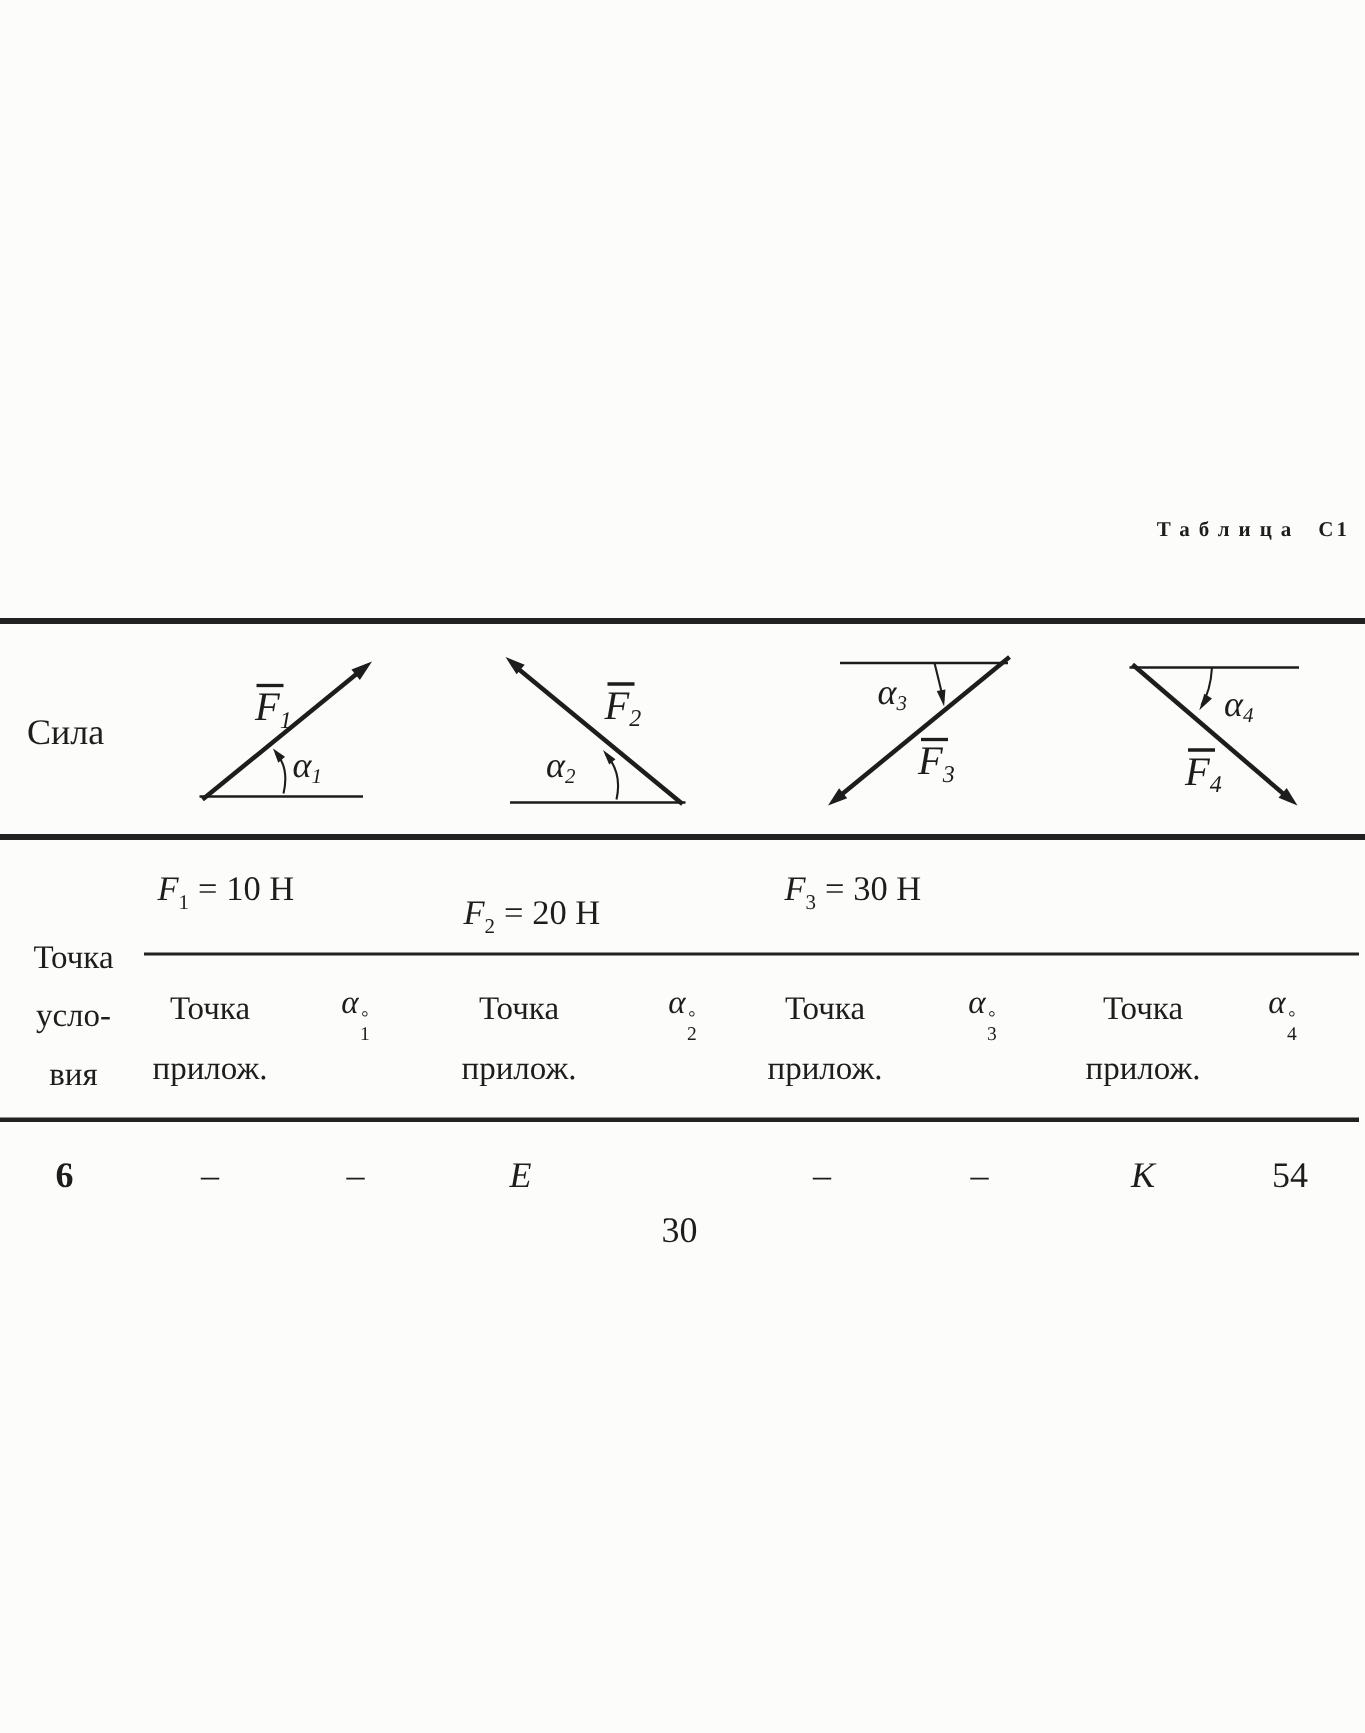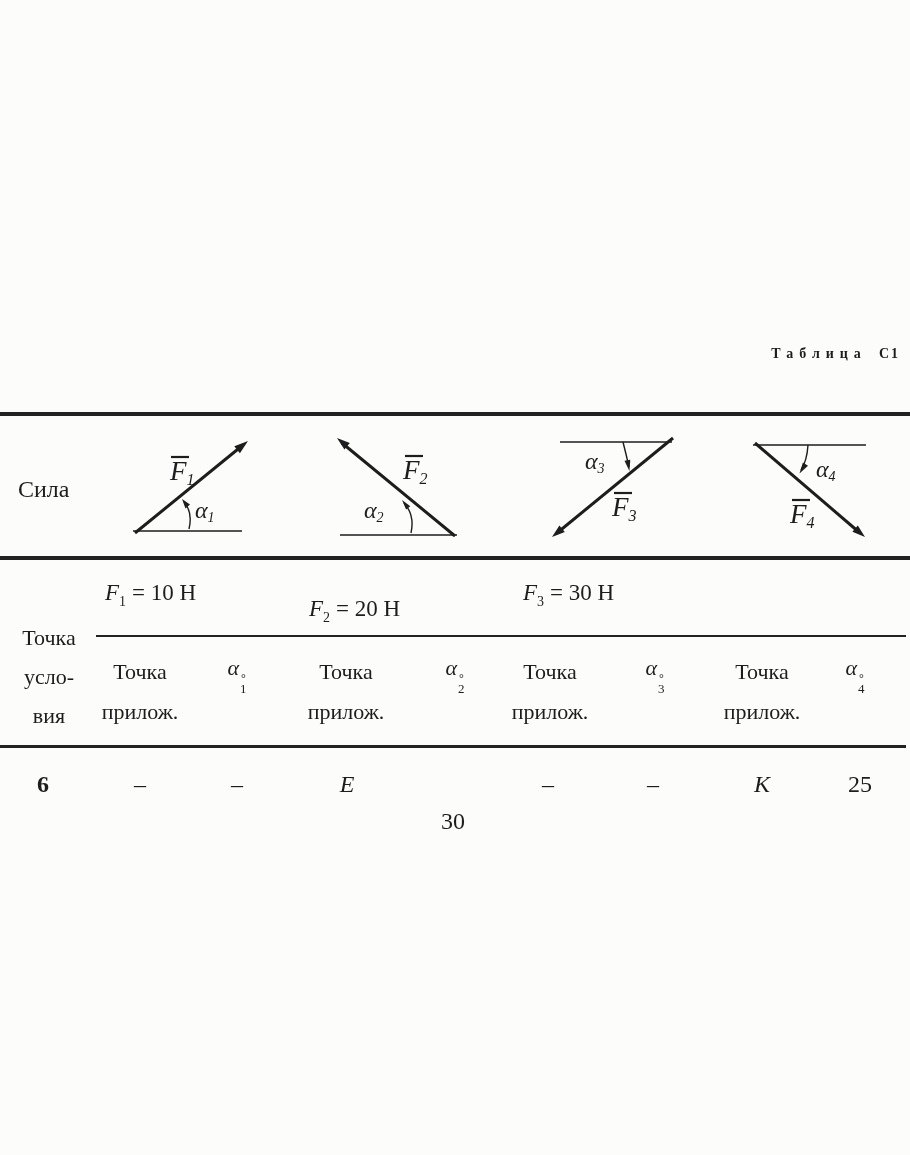--- a/index.html
+++ b/index.html
@@ -149,15 +149,15 @@
   </div>
 
   <div class="dcell num6" style="left:0; width:86px;">6</div>
   <div class="dcell" style="left:90px;">–</div>
   <div class="dcell" style="left:187px;">–</div>
   <div class="dcell it" style="left:297px;">E</div>
   <div class="dcell" style="left:403px;margin-top:37px;">30</div>
   <div class="dcell" style="left:498px;">–</div>
   <div class="dcell" style="left:603px;">–</div>
   <div class="dcell it" style="left:712px;">K</div>
-  <div class="dcell" style="left:810px;">25</div>
+  <div class="dcell" style="left:810px;">54</div>
 
 </div>
 
 </body></html>

